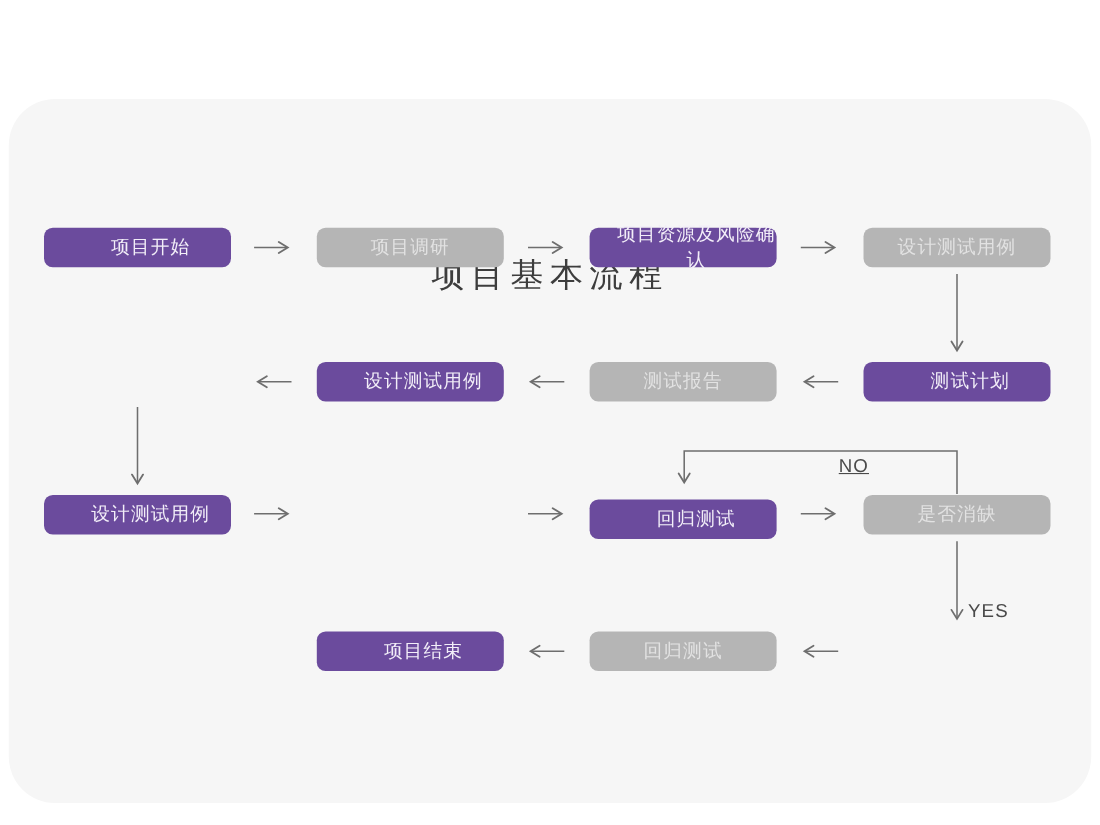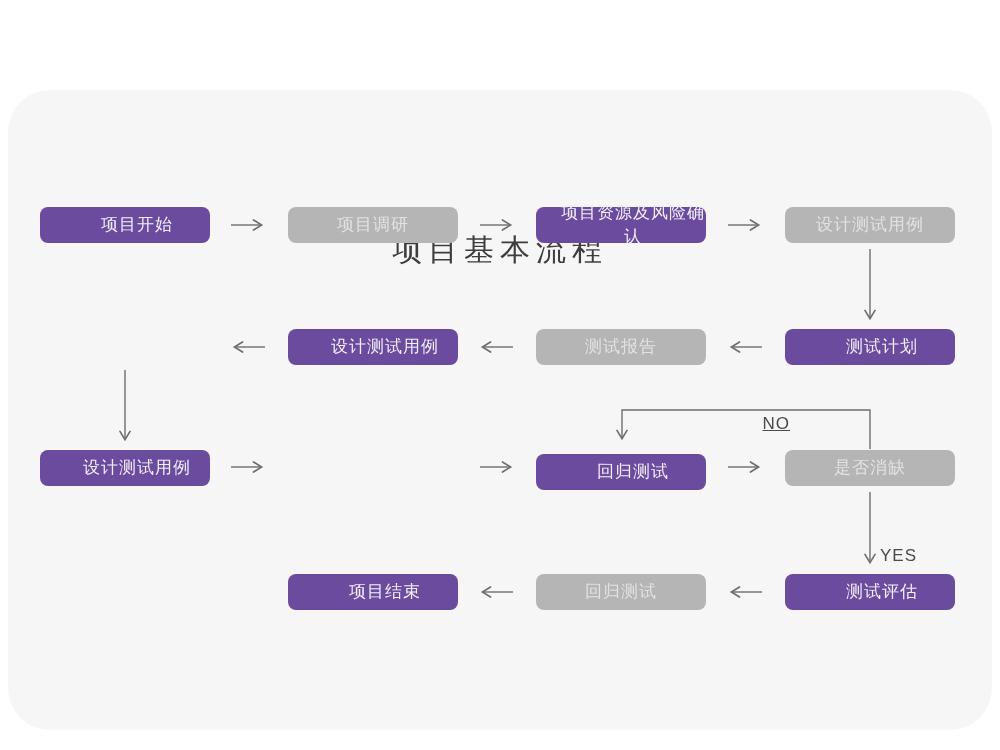--- a/index.html
+++ b/index.html
@@ -132,17 +132,16 @@
   <div class="node purple" style="left:288px;top:329px">设计测试用例</div>
   <div class="node gray" style="left:536px;top:329px">测试报告</div>
   <div class="node purple" style="left:785px;top:329px">测试计划</div>
 
   <div class="node purple" style="left:40px;top:450px">设计测试用例</div>
   <div class="node purple" style="left:536px;top:454px">回归测试</div>
   <div class="node gray" style="left:785px;top:450px">是否消缺</div>
 
   <div class="node purple" style="left:288px;top:574px">项目结束</div>
   <div class="node gray" style="left:536px;top:574px">回归测试</div>
-  <div class="node purple" style="left:785px;top:574px">测试评估</div>
 
   <span class="edge-label center" style="left:700px;top:414px">NO</span>
   <span class="edge-label" style="left:880px;top:546px">YES</span>
 </div>
 
 </body></html>

